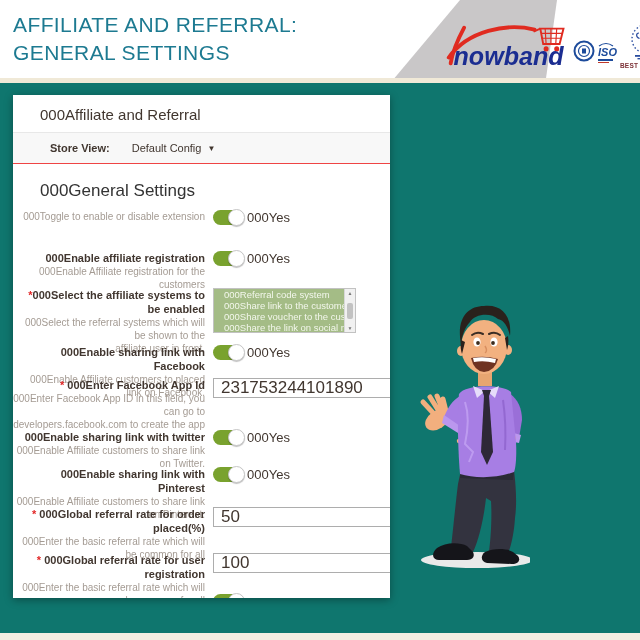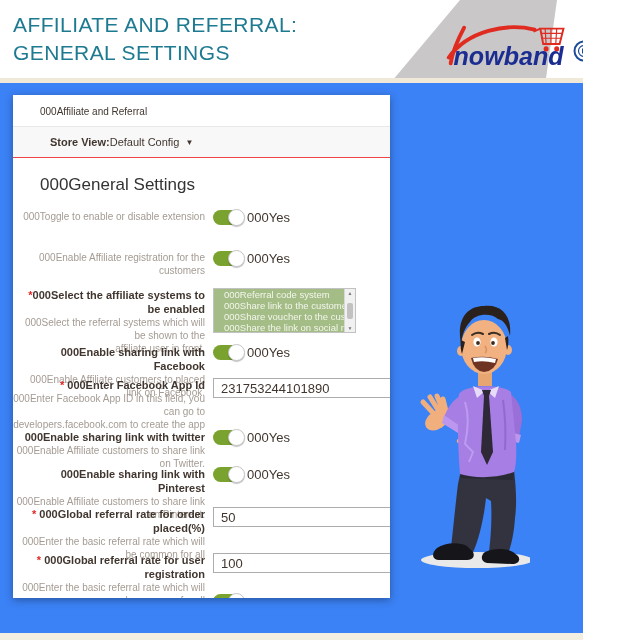--- a/index.html
+++ b/index.html
@@ -1,17 +1,17 @@
 <!DOCTYPE html>
 <html><head>
 <meta charset="utf-8">
 <style>
   html,body{margin:0;padding:0;width:640px;height:640px;overflow:hidden;
     font-family:"Liberation Sans",sans-serif;background:#fff;}
-  #app{position:relative;width:583px;height:640px;background:#3b82f6;overflow:hidden;}
+  #app{position:relative;width:640px;height:640px;background:#0f766e;overflow:hidden;}
 
   
   .header{position:absolute;top:0;left:0;width:640px;height:78px;background:#fff;overflow:hidden;}
   .gray-band{position:absolute;top:0;left:460px;width:280px;height:78px;background:#c9c7c8;
     transform:skewX(-40deg);transform-origin:0 0;}
   .badge-panel{position:absolute;top:0;left:557px;width:130px;height:78px;background:#fff;
     transform:skewX(-8deg);transform-origin:0 0;}
   .header-title{position:absolute;left:13px;top:11px;width:360px;font-size:21px;line-height:1.32;
     color:#1d7a91;font-weight:400;letter-spacing:.4px;}
   .logo{position:absolute;left:441px;top:18px;}
@@ -22,25 +22,25 @@
   .iso-line1{width:15px;height:2px;background:#1d4b9b;margin-top:1px;}
   .iso-line2{width:11px;height:1px;background:#c0392b;margin-top:1px;}
   .trophy-col{display:flex;flex-direction:column;align-items:center;}
   .badge-caption{font-size:6.5px;font-weight:bold;color:#7c3136;letter-spacing:.2px;white-space:nowrap;}
   .beige-strip{position:absolute;top:78px;left:0;width:640px;height:5px;background:#f0e9d7;}
   .bottom-strip{position:absolute;bottom:0;left:0;width:640px;height:7px;background:#f3eee2;}
 
   
   .panel{position:absolute;left:13px;top:95px;width:377px;height:503px;background:#fff;
     box-shadow:0 2px 8px rgba(0,0,0,.35);overflow:hidden;}
-  .panel-title{padding:11px 0 9px 27px;font-size:10px;color:#41362f;border-bottom:1px solid #e8e8e8;}
+  .panel-title{padding:11px 0 9px 27px;font-size:15px;color:#41362f;border-bottom:1px solid #e8e8e8;}
   .store-bar{height:30px;background:#f8f8f8;border-bottom:1px solid #ef4444;display:flex;
     align-items:center;padding-left:37px;font-size:11px;color:#41362f;}
   .store-label{font-weight:bold;}
-  .store-value{cursor:pointer;}
+  .store-value{margin-left:22px;cursor:pointer;}
   .store-caret{font-size:8px;margin-left:6px;color:#41362f;}
   .section-heading{margin:17px 16px 0 27px;font-size:17px;color:#333;}
 
   .row{position:absolute;left:0;width:377px;}
   .lbl-col{position:absolute;left:0;top:0;width:192px;text-align:right;}
   .ctl-col{position:absolute;left:200px;top:0;}
   .f-label{font-size:11px;font-weight:bold;color:#41362f;line-height:14px;}
   .req{color:#e22626;font-weight:bold;}
   .f-help{font-size:10px;color:#a49b93;line-height:13px;margin-top:0;}
   .r1{top:115px}.r2{top:156px}.r3{top:193px}.r4{top:250px}.r5{top:283px}
@@ -55,21 +55,21 @@
   .multiselect{display:flex;width:143px;height:45px;border:1px solid #c2c2c2;box-sizing:border-box;background:#a4bc86;}
   .ms-options{flex:1;overflow:hidden;}
   .ms-option{height:11px;line-height:11px;font-size:9.5px;color:#f3f7ec;padding-left:10px;
     white-space:nowrap;overflow:hidden;cursor:pointer;}
   .ms-scroll{width:10px;background:#f1f1f1;border-left:1px solid #d8d8d8;display:flex;
     flex-direction:column;align-items:center;justify-content:space-between;cursor:pointer;}
   .ms-arrow{font-size:5px;color:#777;line-height:8px;}
   .ms-thumb{width:6px;height:16px;background:#c2c2c2;border-radius:2px;}
 
   .text-input{width:178px;height:20px;box-sizing:border-box;border:1px solid #adadad;
-    font-family:"Liberation Sans",sans-serif;font-size:13px;color:#41362f;padding:0 0 0 7px;background:#fff;}
+    font-family:"Liberation Sans",sans-serif;font-size:17px;color:#41362f;padding:0 0 0 7px;background:#fff;}
 
   .cutoff-toggle{position:absolute;left:200px;top:499px;}
 </style>
 </head>
 <body>
 
 <div id="app">
 
   <div class="header">
     <div class="gray-band"></div>
@@ -142,20 +142,21 @@
           <div class="toggle">
               <div class="knob"></div>
             </div>
           <span class="toggle-state">000Yes</span>
         </div>
       </div>
     </div>
 
     <div class="row r2">
       <div class="lbl-col">
+        <div class="f-label">000Enable affiliate registration</div>
         <div class="f-help">000Enable Affiliate registration for the customers</div>
       </div>
       <div class="ctl-col">
         <div class="toggle-wrap">
           <div class="toggle">
               <div class="knob"></div>
             </div>
           <span class="toggle-state">000Yes</span>
         </div>
       </div>

